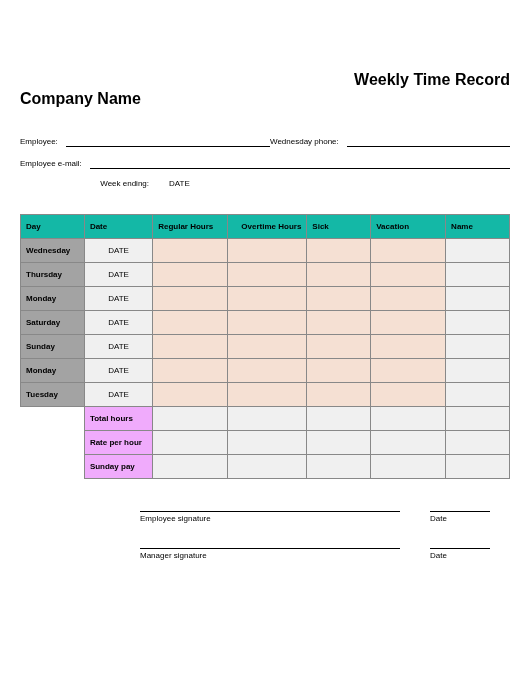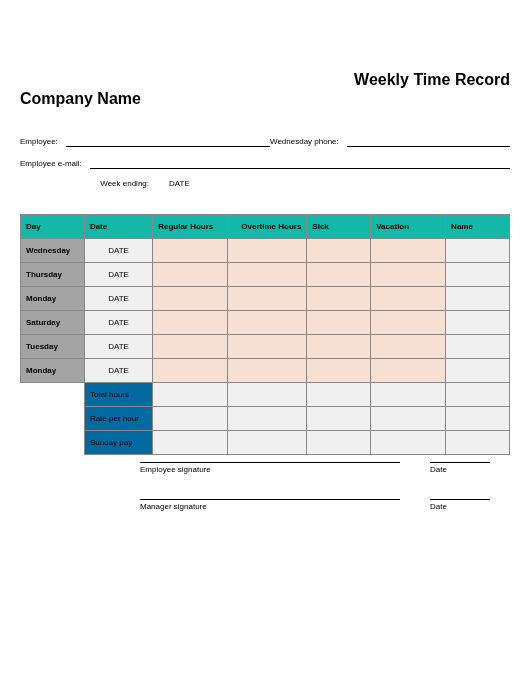--- a/index.html
+++ b/index.html
@@ -85,35 +85,35 @@
     background: #f0f0f0;
     text-align: center;
   }
   td.hours-cell {
     background: #f5e0d3;
   }
   td.total-cell {
     background: #f0f0f0;
   }
   td.summary-label {
-    background: #0369a1;
-    font-weight: normal;
+    background: #f0abfc;
+    font-weight: bold;
   }
   td.noborder {
     border: none;
     background: transparent;
   }
   td.summary-hours {
     background: #f0f0f0;
   }
   td.summary-total {
     background: #f0f0f0;
   }
   .sig-block {
-    margin-top: 7px;
+    margin-top: 32px;
     margin-left: 120px;
     margin-right: 20px;
   }
   .sig-row {
     display: flex;
     margin-bottom: 25px;
   }
   .sig-line {
     border-top: 1px solid #000;
     font-size: 8px;
@@ -198,30 +198,39 @@
         <tr>
           <td class="day-cell">Saturday</td>
           <td class="date-cell">DATE</td>
           <td class="hours-cell"></td>
           <td class="hours-cell"></td>
           <td class="hours-cell"></td>
           <td class="hours-cell"></td>
           <td class="total-cell"></td>
         </tr>
         <tr>
+          <td class="day-cell">Sunday</td>
+          <td class="date-cell">DATE</td>
+          <td class="hours-cell"></td>
+          <td class="hours-cell"></td>
+          <td class="hours-cell"></td>
+          <td class="hours-cell"></td>
+          <td class="total-cell"></td>
+        </tr>
+        <tr>
+          <td class="day-cell">Monday</td>
+          <td class="date-cell">DATE</td>
+          <td class="hours-cell"></td>
+          <td class="hours-cell"></td>
+          <td class="hours-cell"></td>
+          <td class="hours-cell"></td>
+          <td class="total-cell"></td>
+        </tr>
+        <tr>
           <td class="day-cell">Tuesday</td>
-          <td class="date-cell">DATE</td>
-          <td class="hours-cell"></td>
-          <td class="hours-cell"></td>
-          <td class="hours-cell"></td>
-          <td class="hours-cell"></td>
-          <td class="total-cell"></td>
-        </tr>
-        <tr>
-          <td class="day-cell">Monday</td>
           <td class="date-cell">DATE</td>
           <td class="hours-cell"></td>
           <td class="hours-cell"></td>
           <td class="hours-cell"></td>
           <td class="hours-cell"></td>
           <td class="total-cell"></td>
         </tr>
         <tr>
           <td class="noborder"></td>
           <td class="summary-label">Total hours</td>

